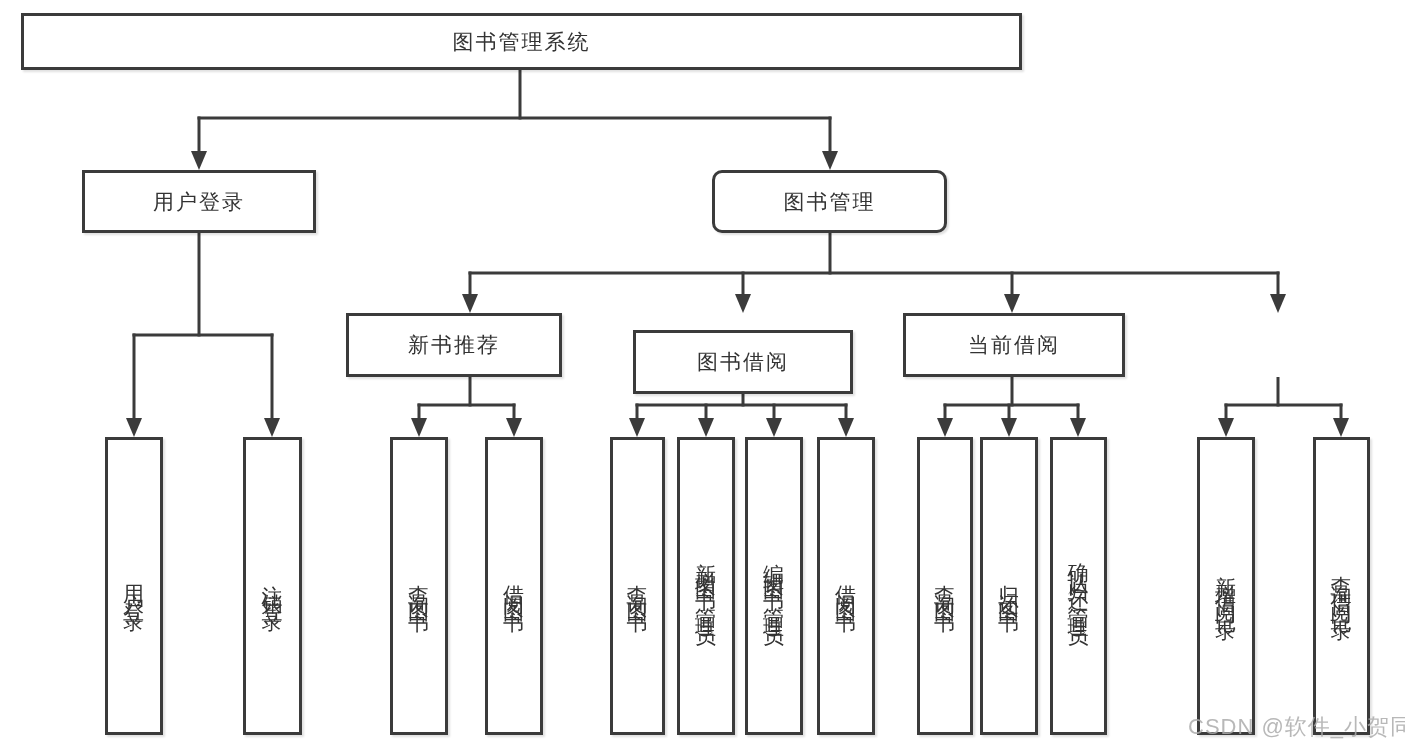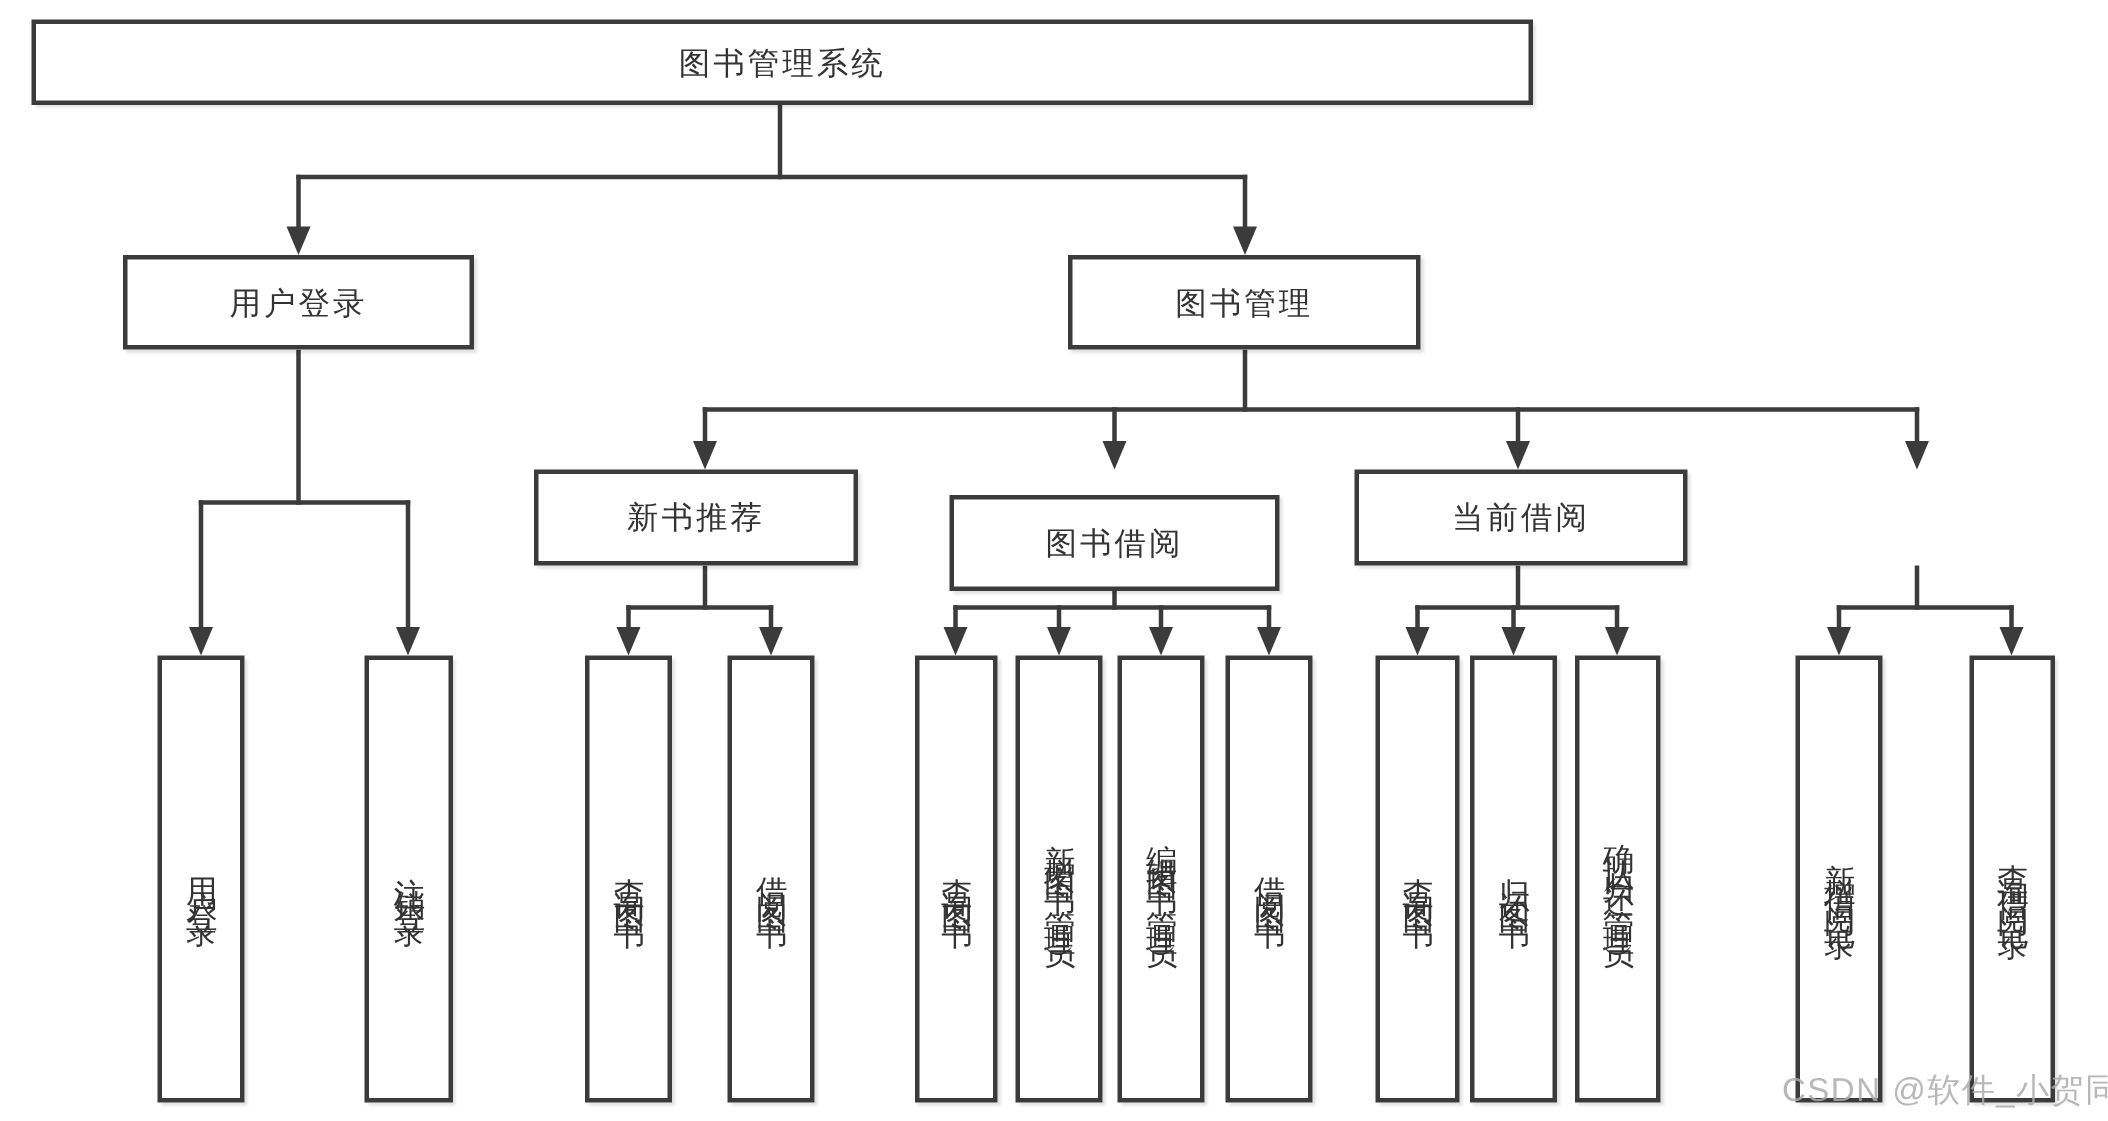--- a/index.html
+++ b/index.html
@@ -106,23 +106,23 @@
       <path d="M1001 418 L1017 418 L1009 437 Z"></path>
       <path d="M1070 418 L1086 418 L1078 437 Z"></path>
       <path d="M1218 418 L1234 418 L1226 437 Z"></path>
       <path d="M1333 418 L1349 418 L1341 437 Z"></path>
     </g>
   </svg>
 
   <div class="node" style="left:21px;top:13px;width:995px;height:51px;">图书管理系统</div>
 
   <div class="node" style="left:82px;top:170px;width:228px;height:57px;">用户登录</div>
-  <div class="node" style="left:712px;top:170px;width:229px;height:57px;">图书管理</div>
+  <div class="node" style="left:712px;top:170px;width:229px;height:57px;border-radius:10px;">图书管理</div>
 
-  <div class="node" style="left:356px;top:313px;width:210px;height:58px;">新书推荐</div>
+  <div class="node" style="left:346px;top:313px;width:210px;height:58px;">新书推荐</div>
   <div class="node" style="left:633px;top:330px;width:214px;height:58px;">图书借阅</div>
   <div class="node" style="left:903px;top:313px;width:216px;height:58px;font-family:Liberation Serif, serif;">当前借阅</div>
 
   <div class="leaf" style="left:105px;width:52px;">
     <span>用户登录</span>
   </div>
   <div class="leaf" style="left:243px;width:53px;">
     <span>注销登录</span>
   </div>
 

